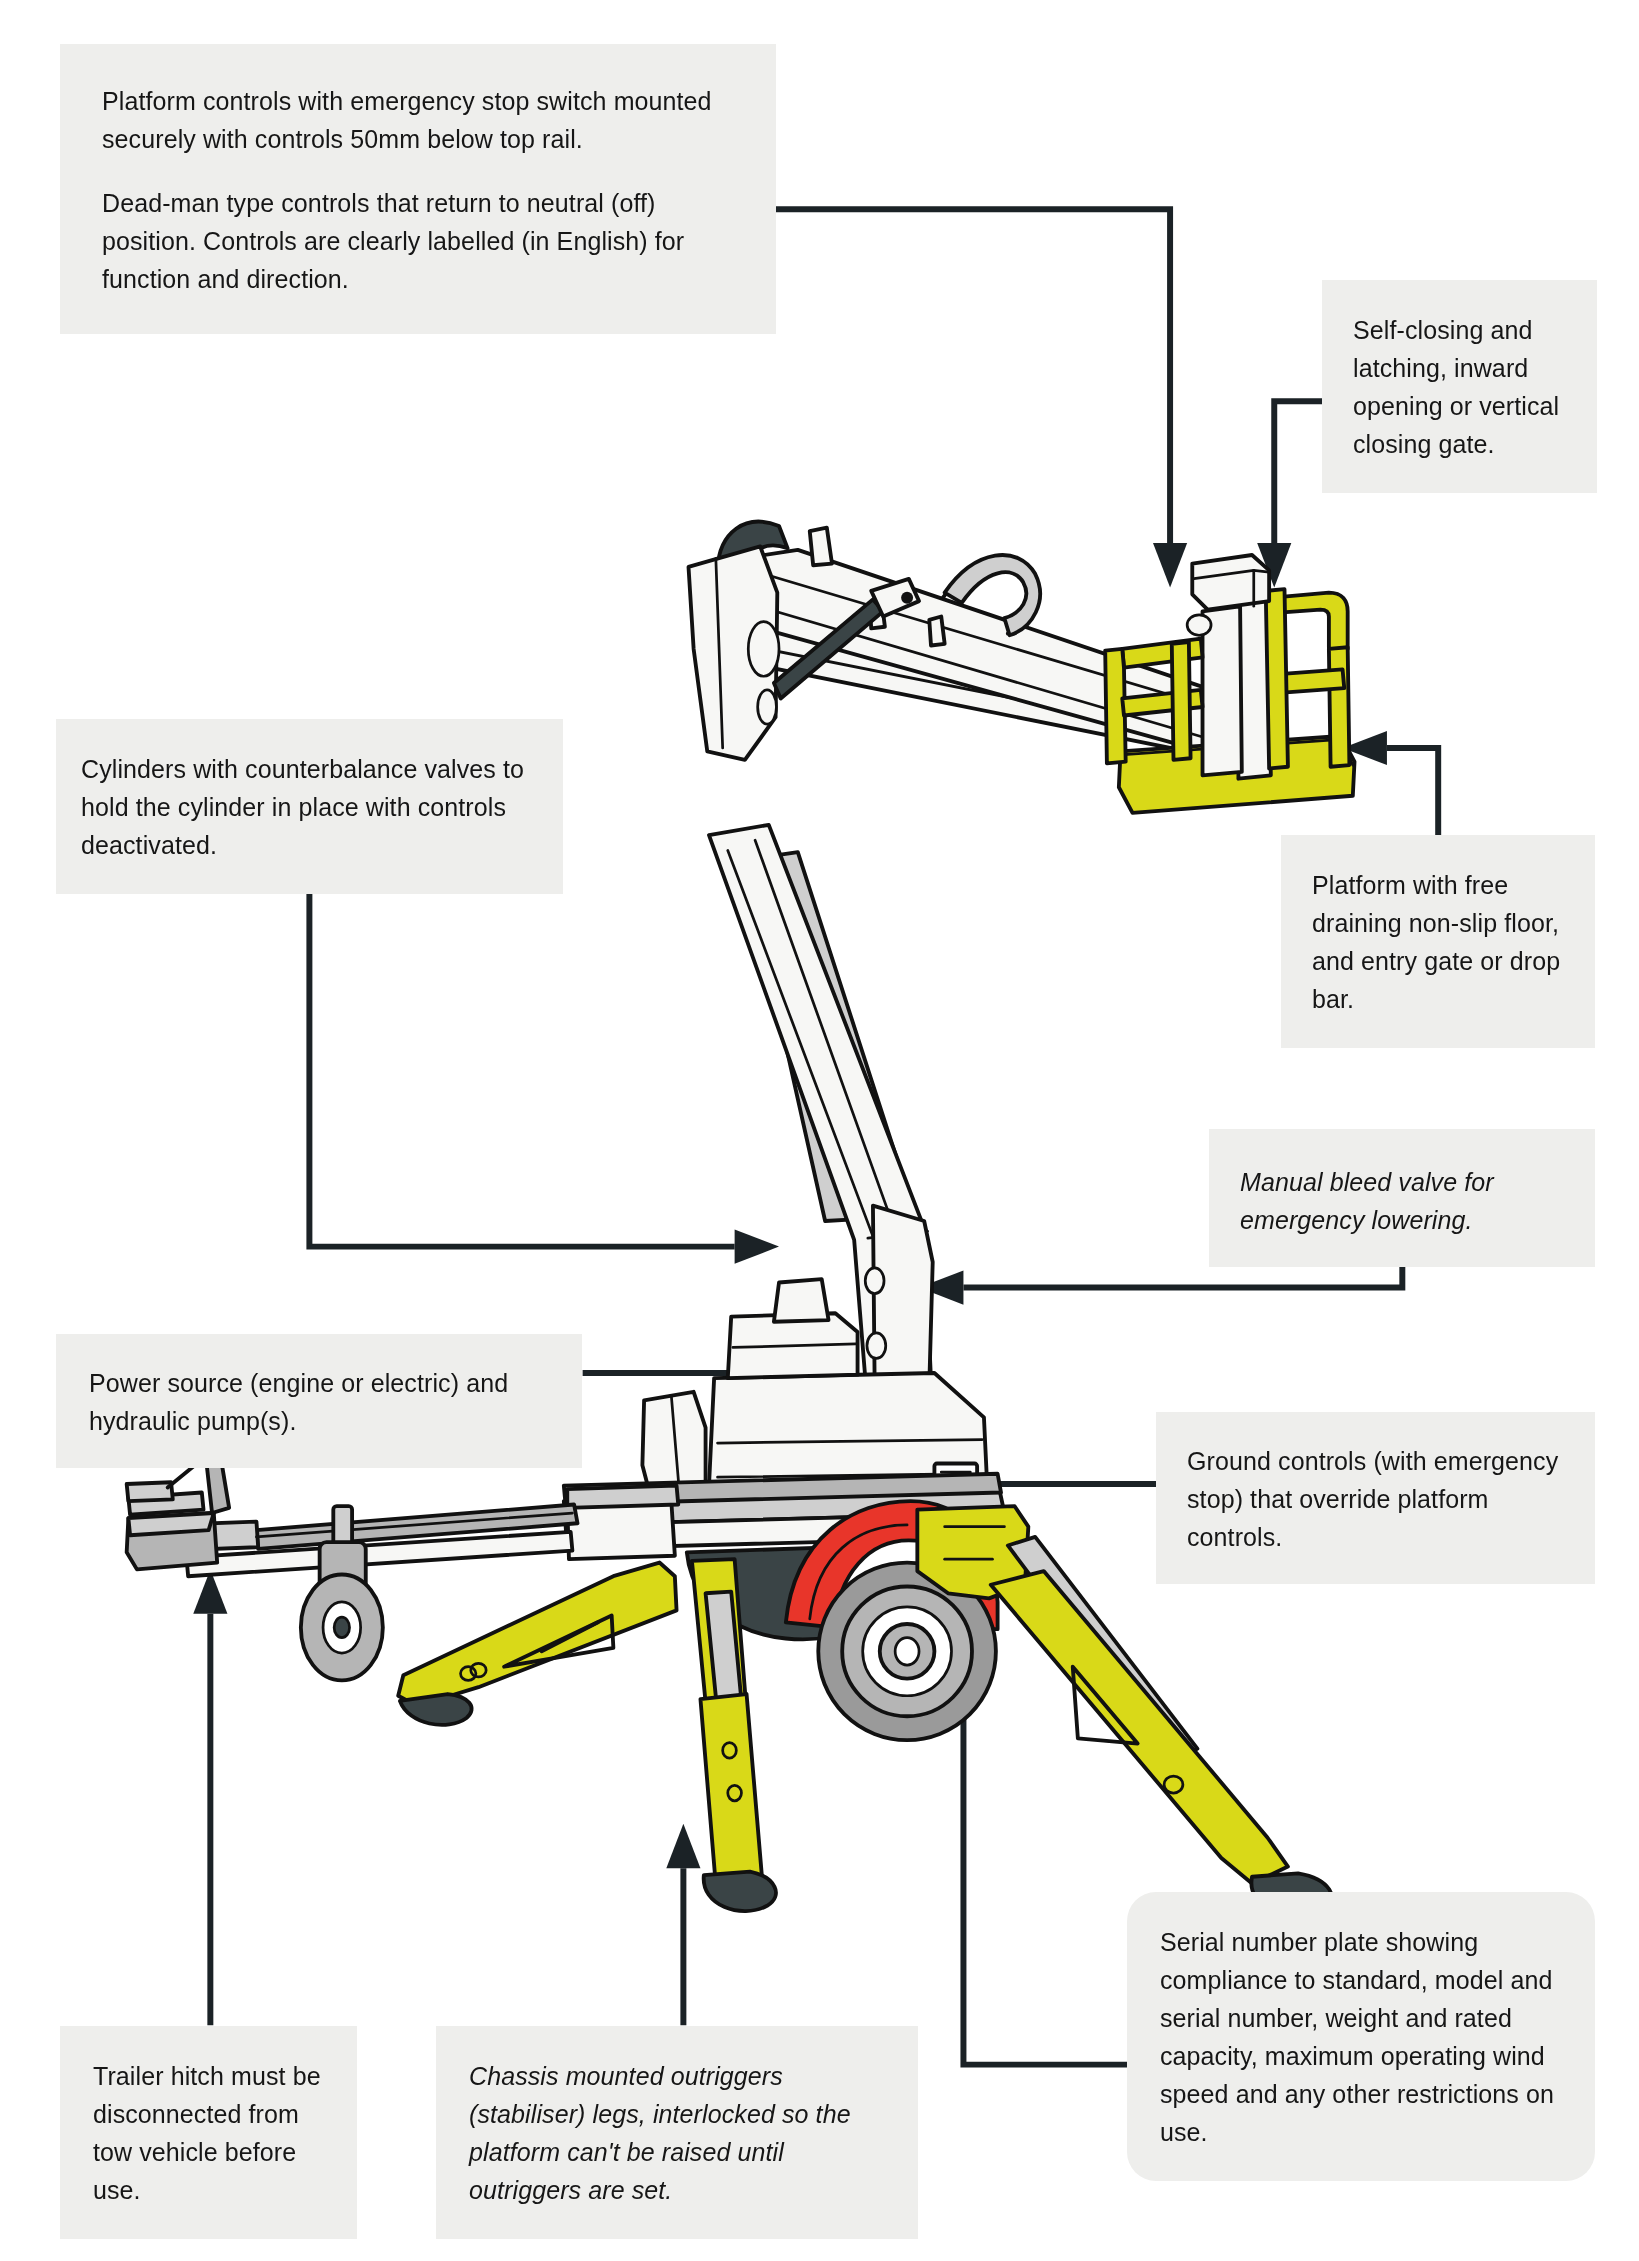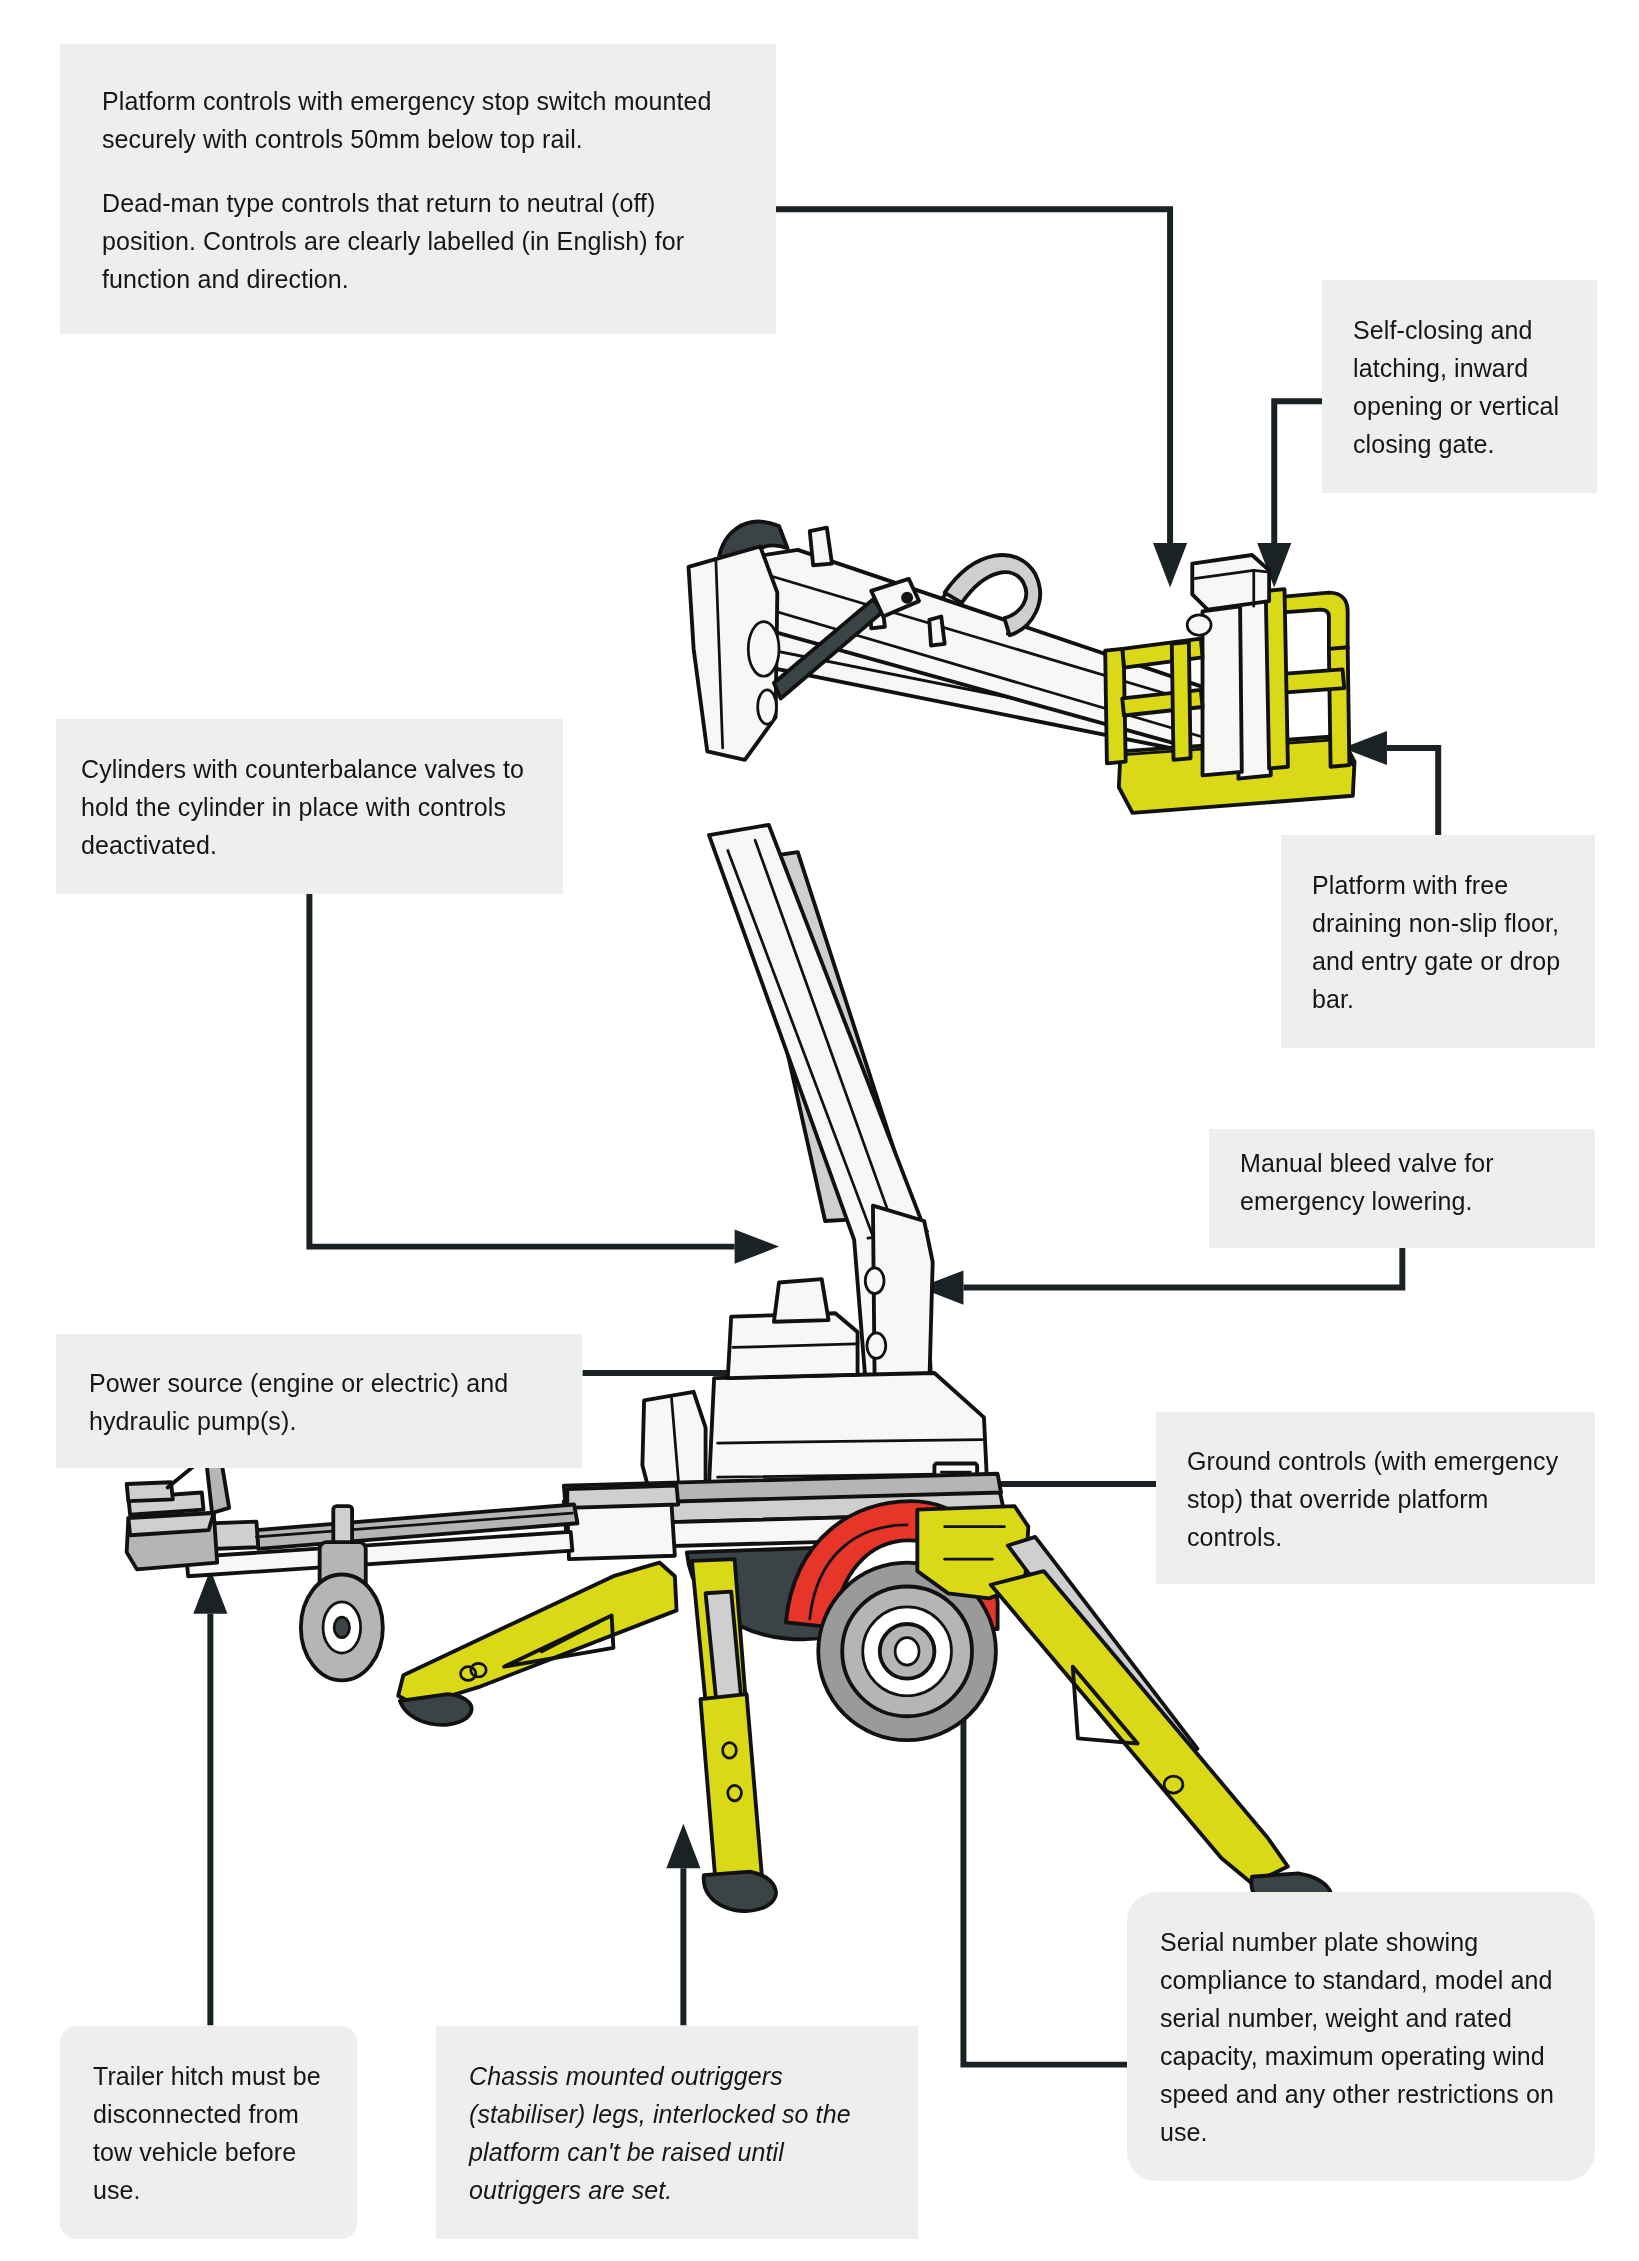--- a/index.html
+++ b/index.html
@@ -49,33 +49,33 @@
   #callout-gate {
     left: 1322px; top: 280px;  width: 275px;  padding: 27px 26px 26px 27px;
   }
   #callout-cylinders {
     left: 56px;   top: 719px;  width: 507px;  padding: 27px 29px 26px 21px;
   }
   #callout-platform-floor {
     left: 1281px; top: 835px;  width: 314px;  padding: 27px 26px 26px 27px;
   }
   #callout-bleed-valve {
-    left: 1209px; top: 1129px; width: 386px;  padding: 11px 26px 24px 27px;
+    left: 1209px; top: 1129px; width: 386px;  padding: 30px 26px 24px 27px; font-style: italic;
   }
   #callout-power-source {
     left: 56px;   top: 1334px; width: 526px;  padding: 26px 29px 24px 29px;
   }
   #callout-ground-controls {
     left: 1156px; top: 1412px; width: 439px;  padding: 26px 26px 24px 27px;
   }
   #callout-serial-plate {
     left: 1127px; top: 1892px; width: 468px;  padding: 27px 27px 26px 29px; border-radius: 29px;
   }
   #callout-trailer-hitch {
-    left: 60px;   top: 2026px; width: 297px;  padding: 27px 27px 26px 29px; border-radius: 16px;
+    left: 60px;   top: 2026px; width: 297px;  padding: 27px 27px 26px 29px;
   }
   #callout-outriggers {
     left: 436px;  top: 2026px; width: 482px;  padding: 27px 27px 26px 29px; font-style: italic;
   }
 </style>
 </head>
 <body>
 
 <div id="page">
 

